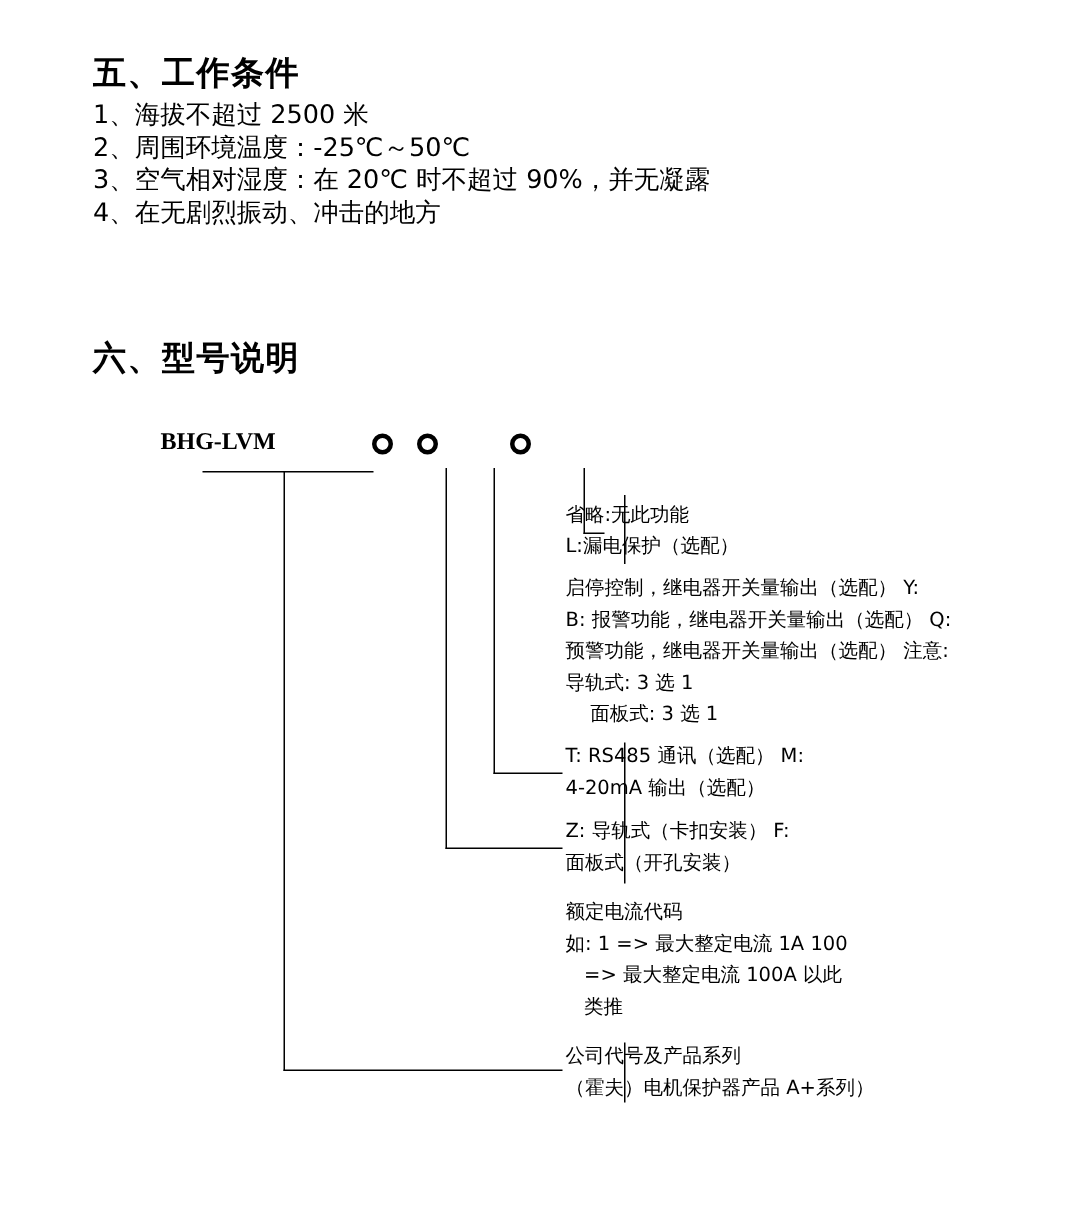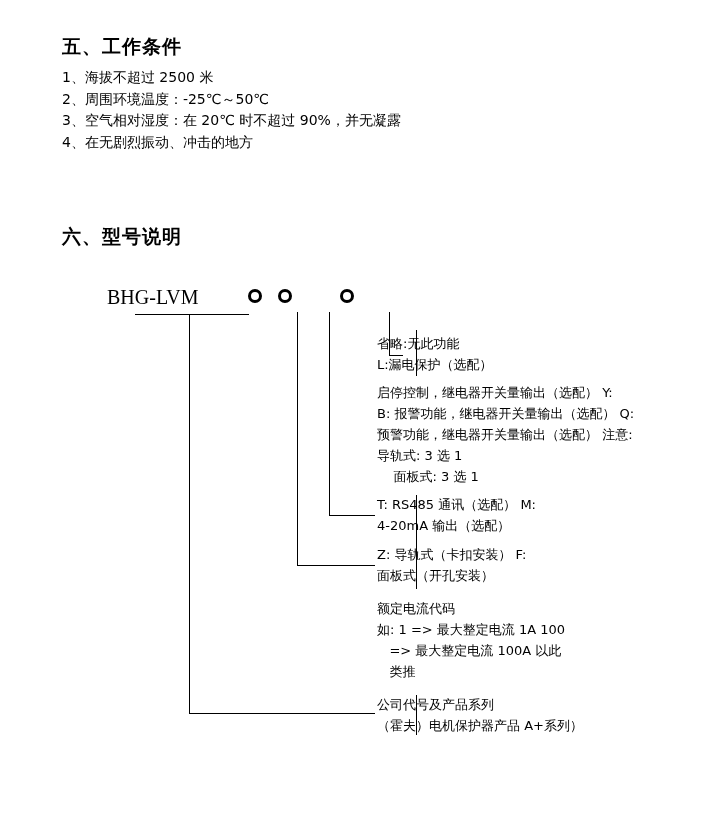--- a/index.html
+++ b/index.html
@@ -1,20 +1,20 @@
 <!DOCTYPE html>
 <html><head>
   <meta charset="utf-8">
   <style>
     html, body { margin:0; padding:0; background:#ffffff; }
     body { width:720px; height:814px; position:relative; overflow:hidden; color:#000; font-family:"DejaVu Sans", sans-serif; }
-    .h { position:absolute; left:62px; font-family:"DejaVu Serif", serif; font-weight:bold; font-size:19px; letter-spacing:1px; }
-    .cond { position:absolute; left:62px; font-size:14px; line-height:21.5px; white-space:nowrap; }
+    .h { position:absolute; left:62px; font-family:"DejaVu Serif", serif; font-weight:bold; font-size:22px; letter-spacing:1px; }
+    .cond { position:absolute; left:62px; font-size:17px; line-height:21.5px; white-space:nowrap; }
     .cond div { height:21.5px; }
-    .model { position:absolute; left:107px; top:286px; font-family:"Liberation Serif", serif; font-weight:normal; font-size:20px; }
+    .model { position:absolute; left:107px; top:286px; font-family:"Liberation Serif", serif; font-weight:bold; font-size:16px; }
     .circ { position:absolute; width:8px; height:8px; border:3px solid #000; border-radius:50%; top:289px; }
     .ln { position:absolute; background:#000; }
     .t { position:absolute; font-size:13px; line-height:21px; white-space:pre; }
   </style>
 </head>
 <body>
 
 <div class="h" style="top:34px">五、工作条件</div>
 <div class="cond" style="top:67px">
   <div>1、海拔不超过 2500 米</div>

